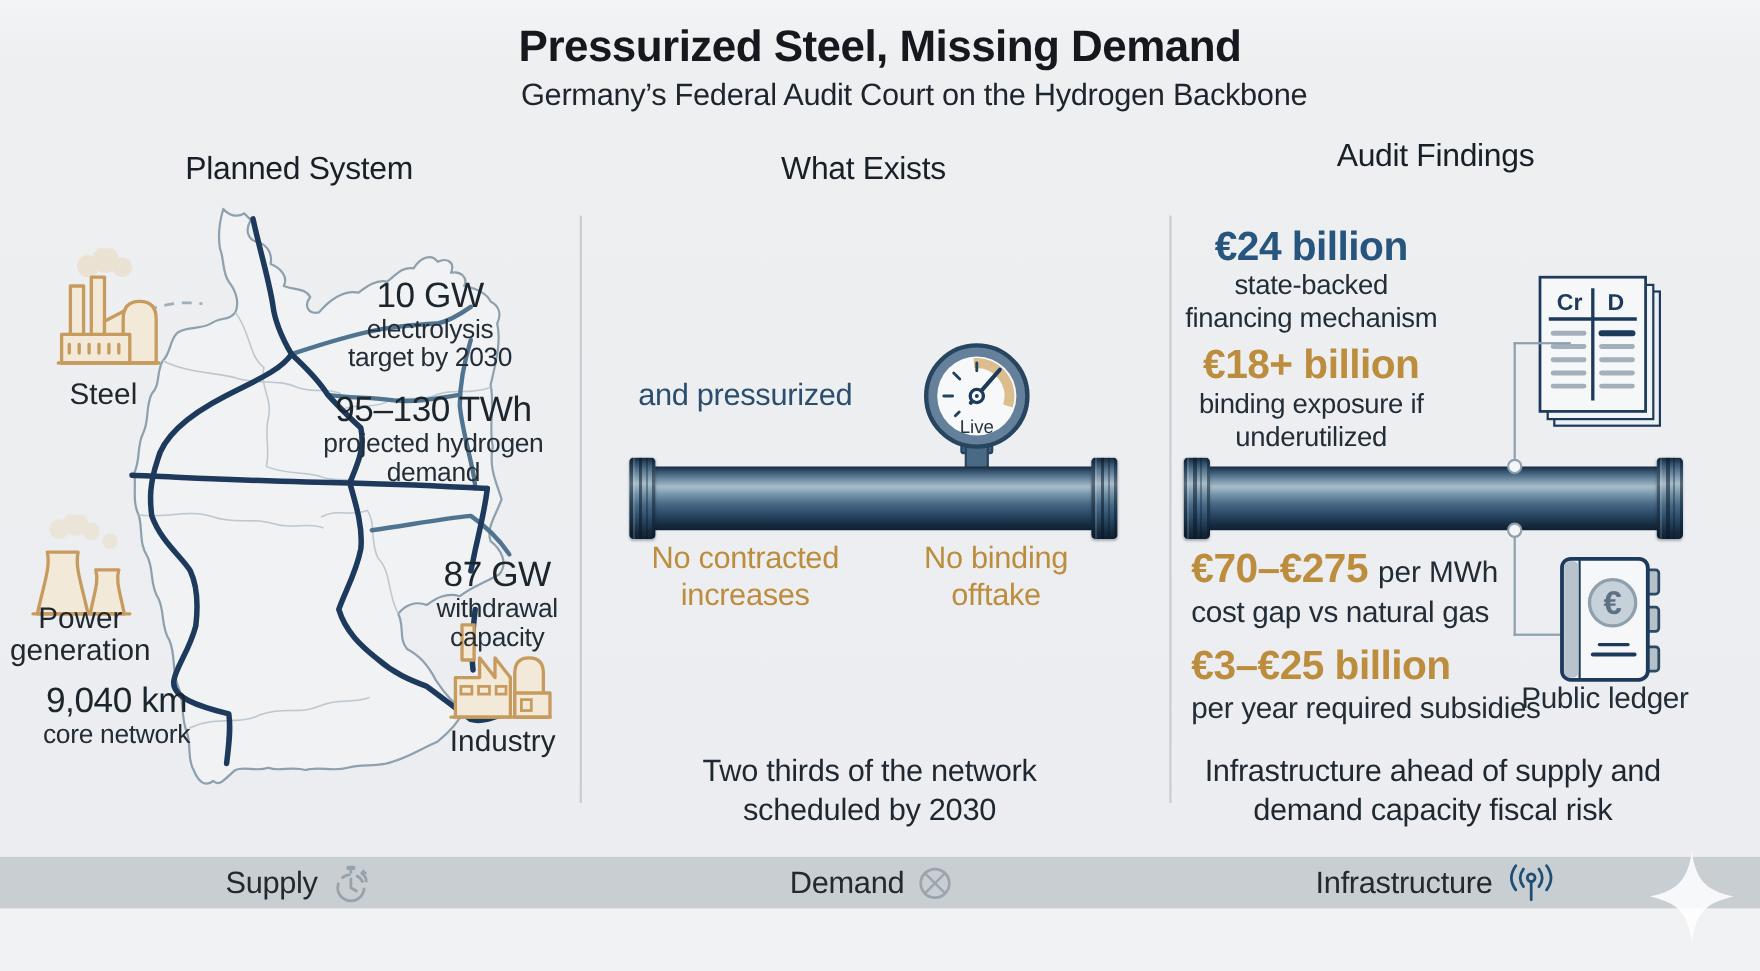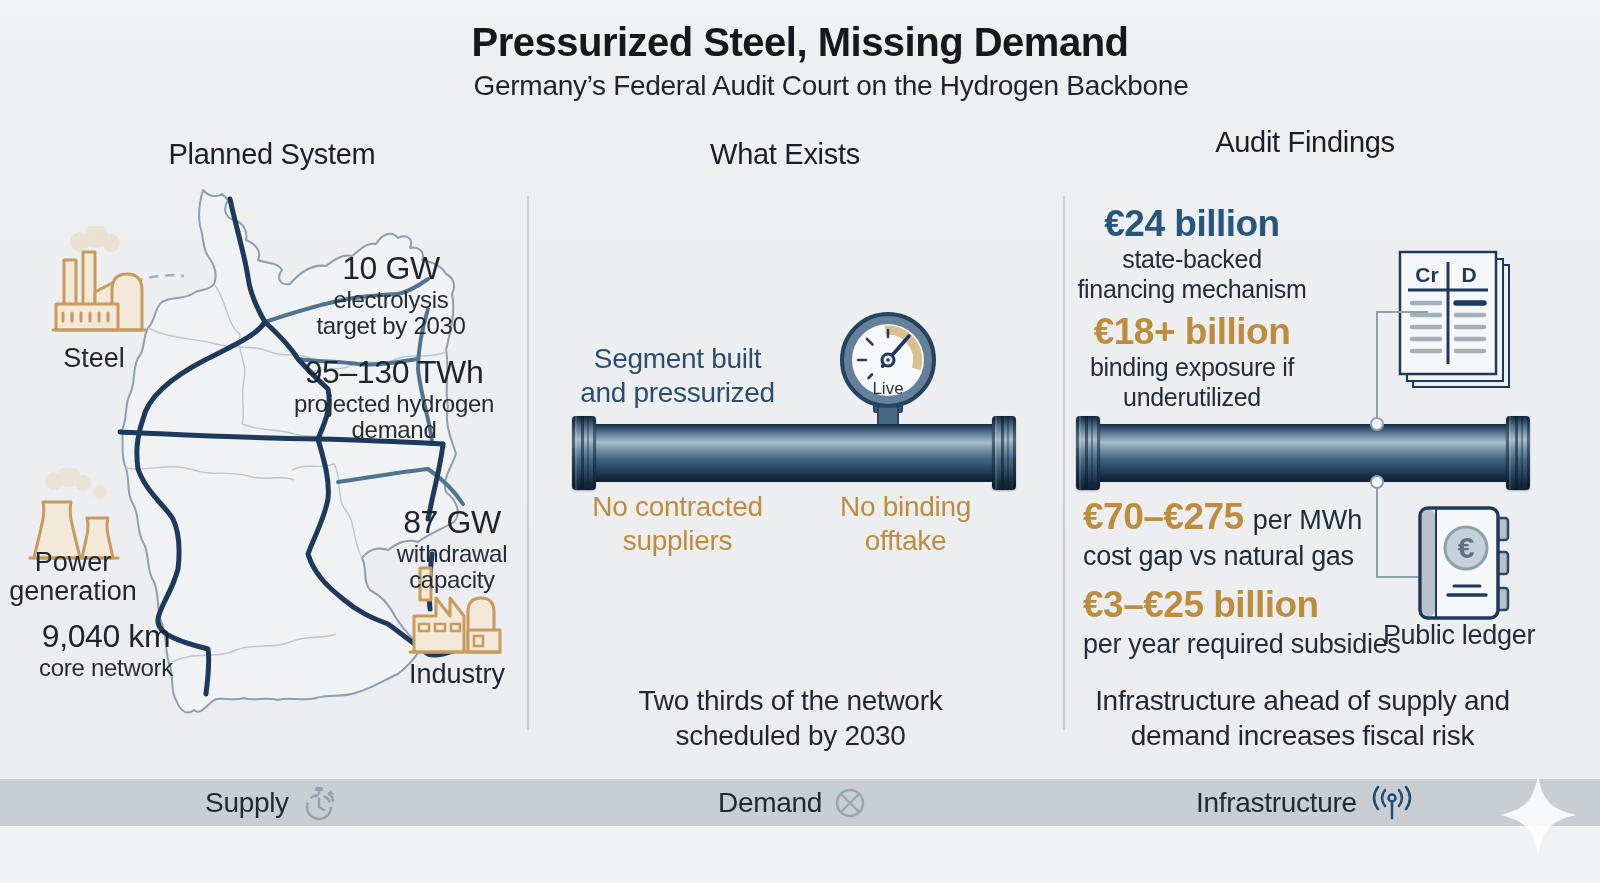--- a/index.html
+++ b/index.html
@@ -176,21 +176,20 @@
     <div class="stat-value">87 GW</div>
     <div class="stat-cap">withdrawal</div>
     <div class="stat-cap">capacity</div>
   </div>
   <div class="abs stat center" style="left:18px;top:620px;width:176px;">
     <div class="stat-value">9,040 km</div>
     <div class="stat-cap">core network</div>
   </div>
 
   <div class="abs seg-label center" style="left:570px;top:342px;width:215px;">
-    <div>Segment built</div>
     <div>and pressurized</div>
   </div>
 
   <svg class="abs" style="left:830px;top:308px;" width="116" height="122" viewBox="0 0 116 122">
     <rect x="44" y="96" width="28" height="8" rx="2" fill="#3f5f7c" stroke="#27455f" stroke-width="2"></rect>
     <rect x="48" y="98" width="20" height="24" fill="#4a6984" stroke="#27455f" stroke-width="2"></rect>
     <circle cx="58" cy="52" r="46" fill="#64809a" stroke="#27455f" stroke-width="4"></circle>
     <circle cx="58" cy="52" r="36" fill="#f7f8f9"></circle>
     <path d="M55.4,22.1 A30,30 0 0 1 86.3,61.0" fill="none" stroke="#dcbd8e" stroke-width="9"></path>
     <g stroke="#24425c" stroke-width="2.6" stroke-linecap="round">
@@ -204,21 +203,21 @@
     <circle cx="58" cy="52" r="1.8" fill="#1d3a5c"></circle>
     <text x="58" y="86" text-anchor="middle" font-size="17" fill="#2a3540">Live</text>
   </svg>
 
   <div class="abs pipe" style="left:592px;top:424px;width:404px;"></div>
   <div class="abs flange" style="left:572px;top:416px;"></div>
   <div class="abs flange" style="left:992px;top:416px;"></div>
 
   <div class="abs gold-note center" style="left:570px;top:490px;width:215px;">
     <div>No contracted</div>
-    <div>suppliers</div>
+    <div>increases</div>
   </div>
   <div class="abs gold-note center" style="left:798px;top:490px;width:215px;">
     <div>No binding</div>
     <div>offtake</div>
   </div>
 
   <div class="abs col-footer center" style="left:583px;top:683px;width:415px;text-align:center;">
     <div>Two thirds of the network</div>
     <div>scheduled by 2030</div>
   </div>
@@ -290,21 +289,21 @@
     <rect x="10" y="4" width="13" height="106" rx="5" fill="#b9c3cb"></rect>
     <circle cx="54" cy="42" r="21" fill="#c6d1da" stroke="#8fa0ad" stroke-width="3"></circle>
     <text x="54" y="52" text-anchor="middle" font-size="30" font-weight="bold" fill="#5d7183">€</text>
     <path d="M42,80 L68,80" stroke="#1d3a5c" stroke-width="3" stroke-linecap="round"></path>
     <path d="M36,89 L74,89" stroke="#1d3a5c" stroke-width="3.5" stroke-linecap="round"></path>
   </svg>
   <div class="abs finding-cap center" style="left:1366px;top:620px;width:186px;font-size:27px;">Public ledger</div>
 
   <div class="abs col-footer center" style="left:1095px;top:683px;width:415px;">
     <div>Infrastructure ahead of supply and</div>
-    <div>demand increases fiscal risk</div>
+    <div>demand capacity fiscal risk</div>
   </div>
 
   <div class="abs bottom-bar"></div>
 
   <div class="abs bar-item" style="left:205px;">
     <span class="bar-label">Supply</span>
     <svg width="36" height="38" viewBox="0 0 36 38">
       <rect x="14" y="3" width="8" height="4" rx="1.5" fill="#97a2ab"></rect>
       <path d="M18,7 L18,10" stroke="#97a2ab" stroke-width="2.5"></path>
       <circle cx="18" cy="23" r="12" fill="none" stroke="#97a2ab" stroke-width="2.5" stroke-dasharray="42 5 9 5 9 5"></circle>

